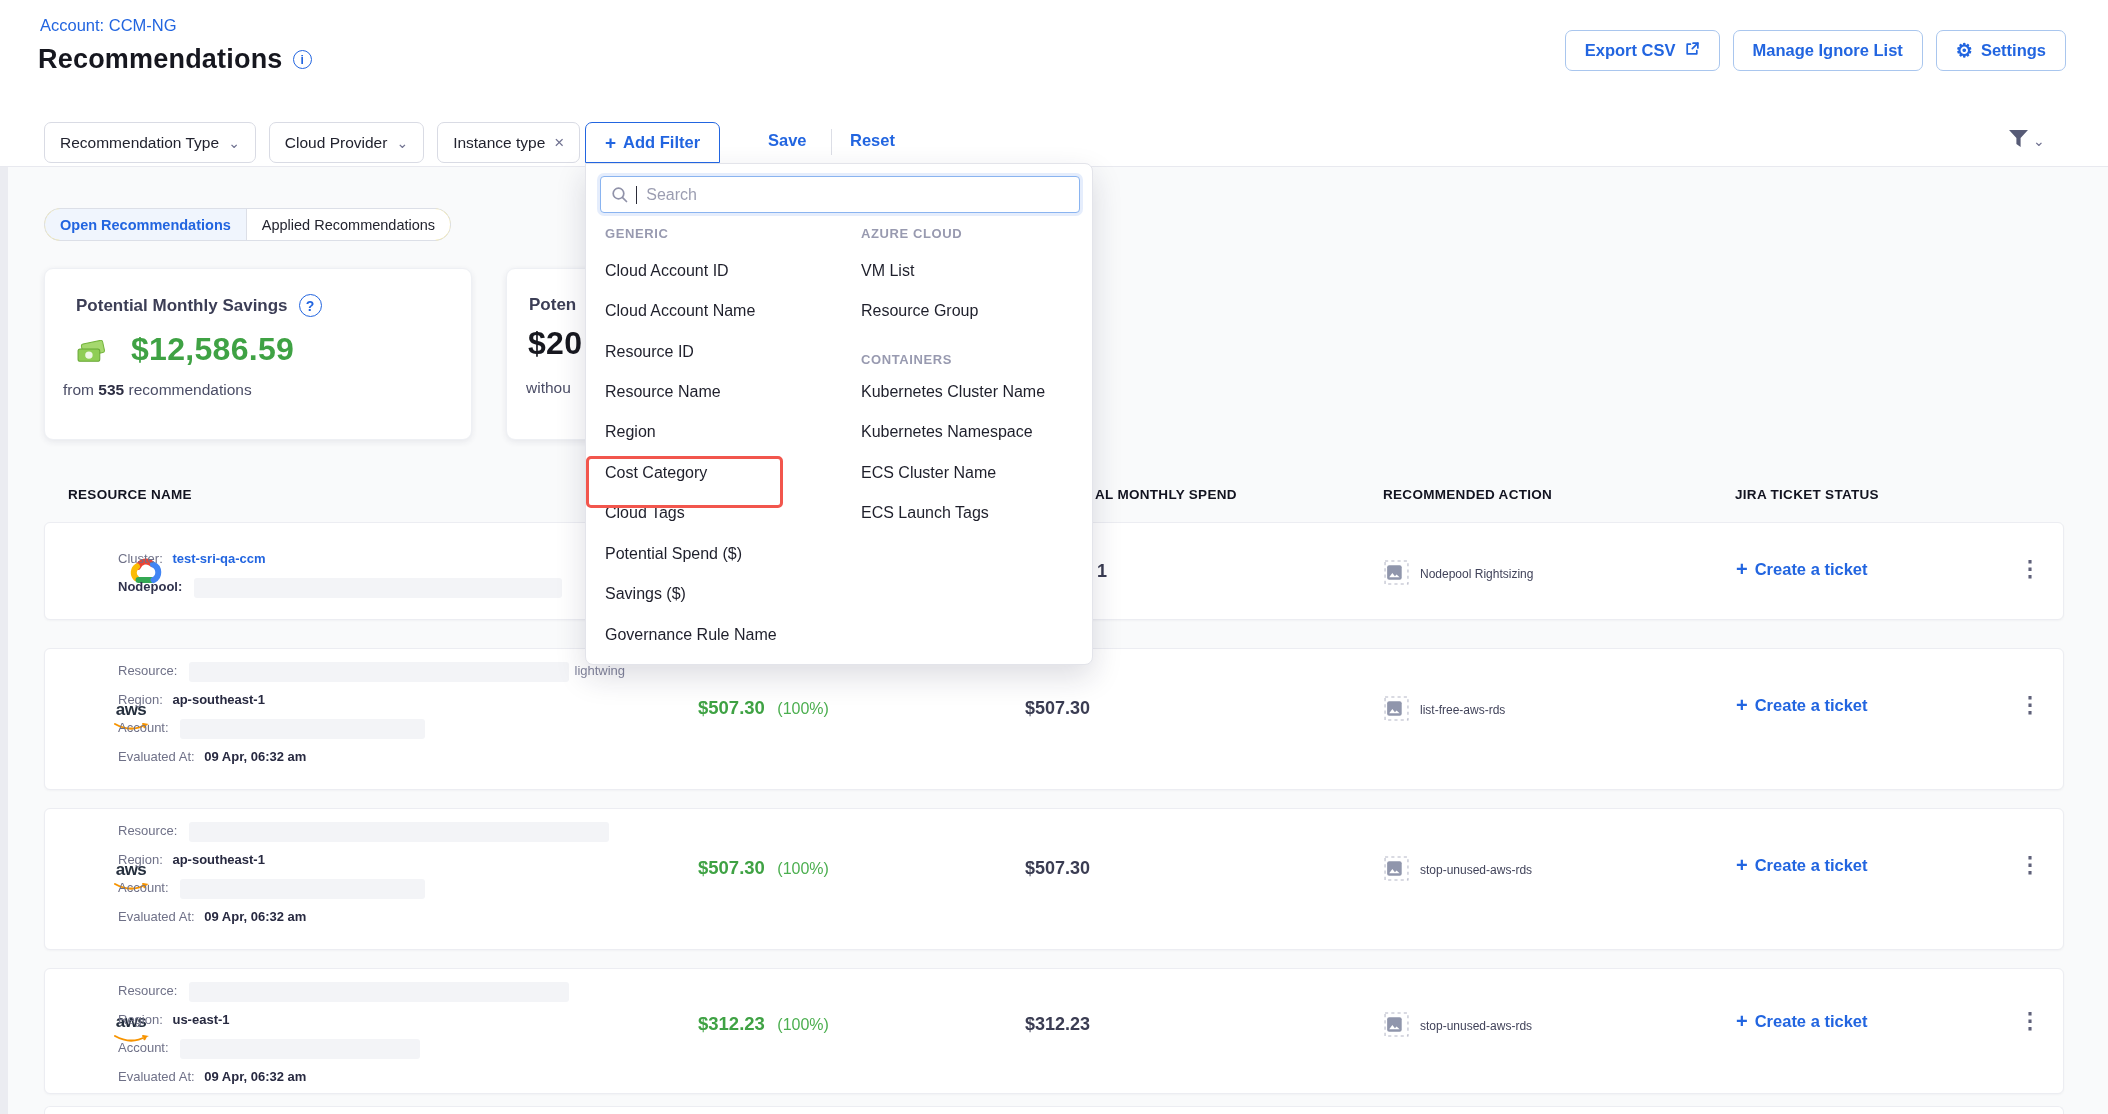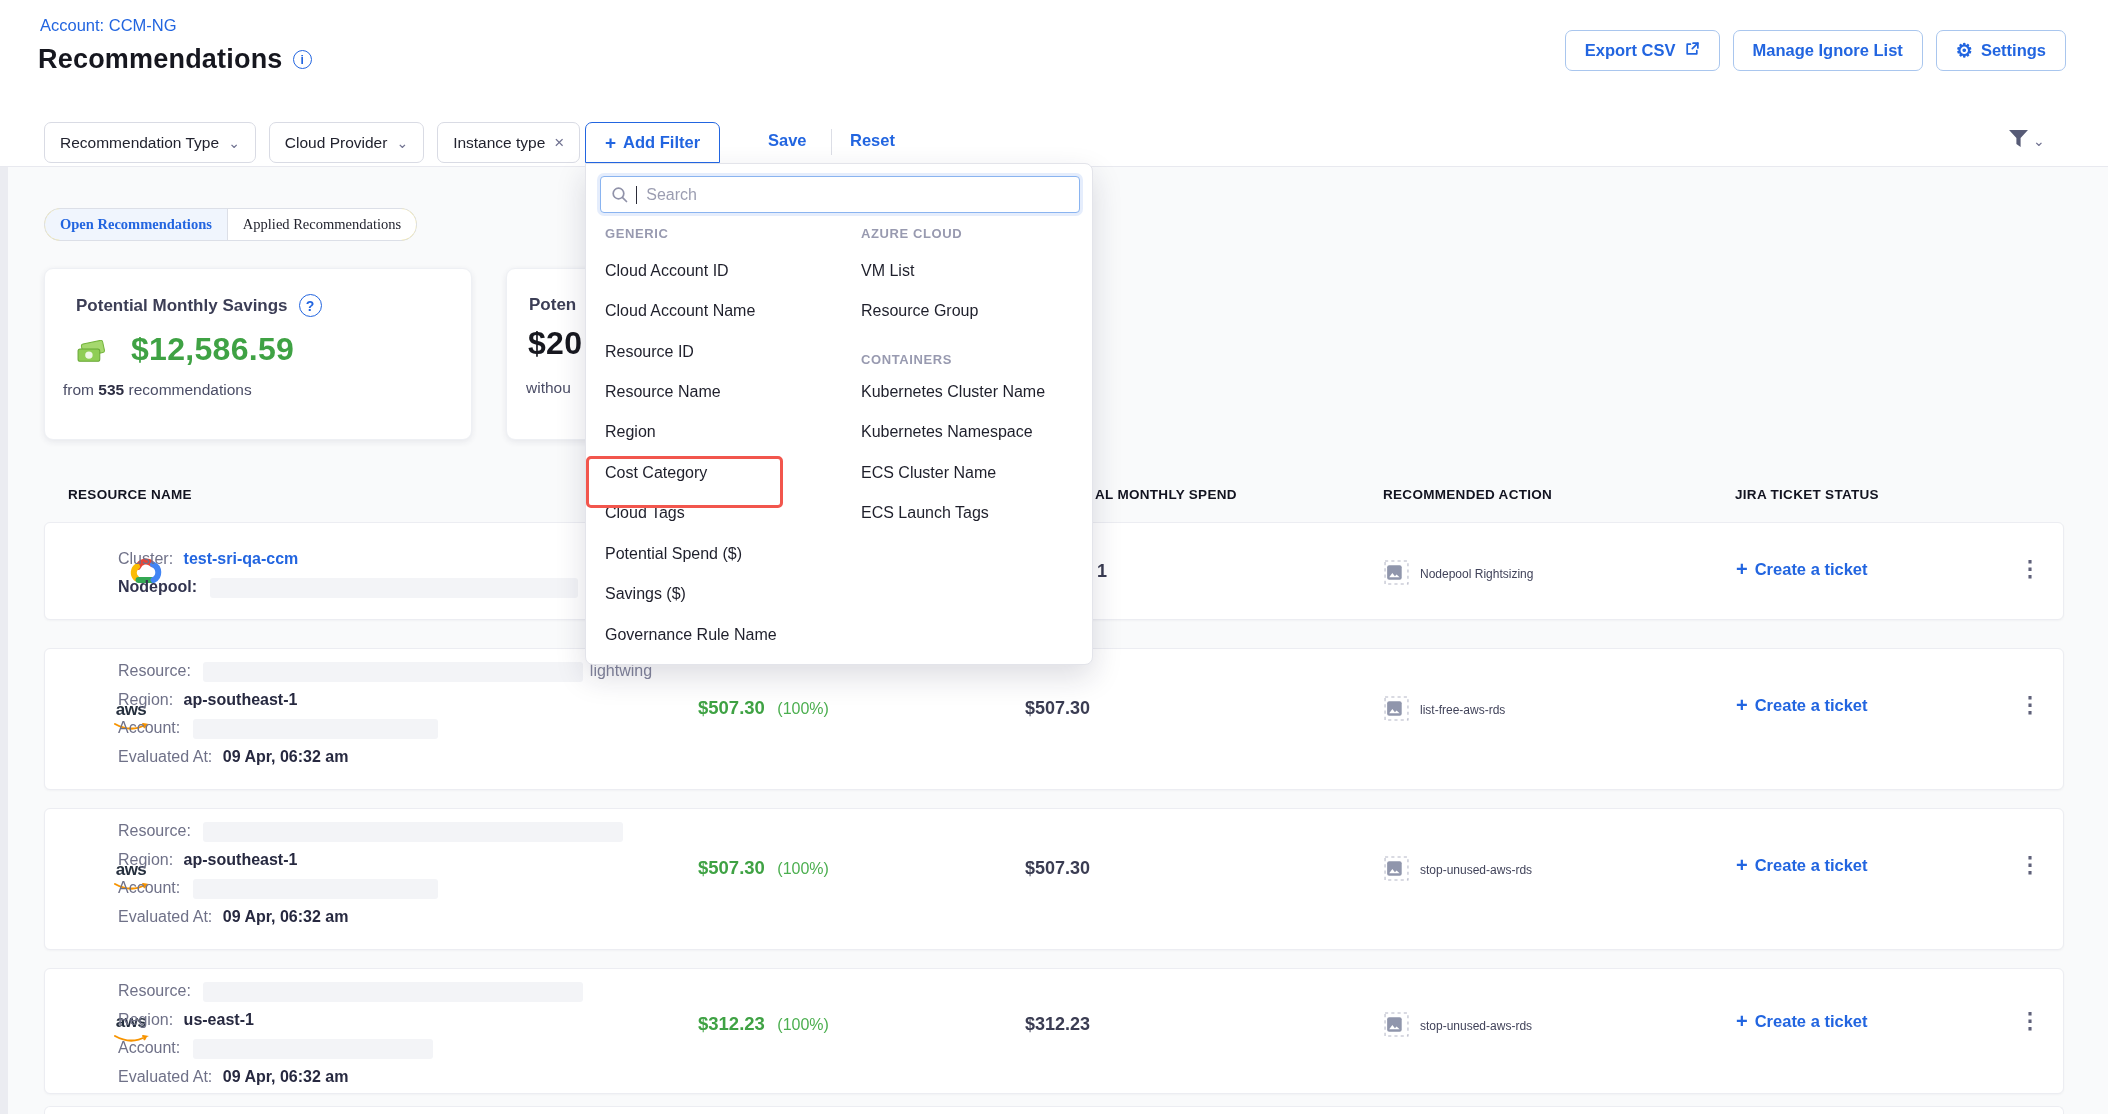--- a/index.html
+++ b/index.html
@@ -30,21 +30,21 @@
        font-size:16.5px;font-weight:700;cursor:pointer;z-index:41;}
   .plus{font-size:19px;font-weight:700;line-height:1;}
   .link-btn{top:131px;font-size:16.5px;font-weight:700;color:#2265e0;cursor:pointer;}
   .vdivider{top:129px;width:1px;height:26px;background:#dcdee6;}
   .funnel{left:2008px;top:129px;display:flex;align-items:center;gap:4px;cursor:pointer;}
   
   .content-bg{left:0;top:167px;width:2108px;height:947px;background:#f9fafb;}
   .left-strip{left:0;top:167px;width:8px;height:947px;background:#ebecf1;}
   
   .tabs{left:44px;top:208px;display:flex;height:33px;border:1px solid #dcdfe7;border-radius:16px;
-        overflow:hidden;background:#fde047;font-family:Liberation Serif, serif;}
+        overflow:hidden;background:#fde047;}
   .tab{display:flex;align-items:center;padding:0 15px;font-size:14.5px;cursor:pointer;}
   .tab.active{color:#2265e0;font-weight:700;background:#f0f5fd;}
   .tab.inactive{color:#23242f;background:#ffffff;border-left:1px solid #dcdfe7;}
   
   .card{background:#fff;border-radius:9px;box-shadow:0 2px 6px rgba(40,45,80,.09);border:1px solid #eef0f4;}
   .card1{left:44px;top:268px;width:428px;height:172px;}
   .card2{left:506px;top:268px;width:430px;height:172px;z-index:1;}
   .card-title{font-size:17px;font-weight:700;color:#3c3e56;}
   .card-value{font-size:32px;font-weight:800;color:#3fa244;letter-spacing:.3px;}
   .card-sub{font-size:15.5px;color:#4b4d66;}
@@ -61,21 +61,21 @@
   .search-box input::placeholder{color:#9b9db1;}
   .caret-line{width:1.3px;height:18px;background:#2b2c38;}
   .dd-heading{position:absolute;font-size:13px;font-weight:700;color:#989ab0;letter-spacing:.6px;}
   .dd-item{position:absolute;height:22px;font-size:16px;color:#1e1f2b;cursor:pointer;white-space:nowrap;}
   .red-box{position:absolute;left:0px;top:292px;width:197px;height:52px;border:3px solid #f2564d;
        border-radius:5px;z-index:45;pointer-events:none;}
   
   .th{position:absolute;font-size:13.5px;font-weight:700;color:#121320;letter-spacing:.3px;white-space:nowrap;}
   .row{position:absolute;left:44px;width:2020px;background:#fff;border:1px solid #ecedf2;border-radius:6px;
        box-shadow:0 1px 2px rgba(40,40,80,.04);cursor:pointer;}
-  .details{position:absolute;left:73px;top:8px;font-size:16px;line-height:28.5px;}
+  .details{position:absolute;left:73px;top:8px;font-size:13px;line-height:28.5px;}
   .dlabel{color:#6f7188;}
   .dvalue{color:#272940;font-weight:600;margin-left:6px;}
   .redacted{display:inline-block;vertical-align:middle;height:20px;background:#f3f4f7;border-radius:3px;
        margin-left:8px;}
   .res-tail{color:#83859c;margin-left:2px;filter:blur(.4px);}
   .cell{position:absolute;white-space:nowrap;}
   .savings-val{font-size:18.5px;font-weight:800;color:#3fa244;}
   .savings-pct{font-size:16px;color:#4caf50;margin-left:8px;}
   .spend-val{font-size:18px;font-weight:700;color:#3a3c52;}
   .action-cell{display:flex;align-items:center;gap:11px;font-size:12px;color:#41435a;}

